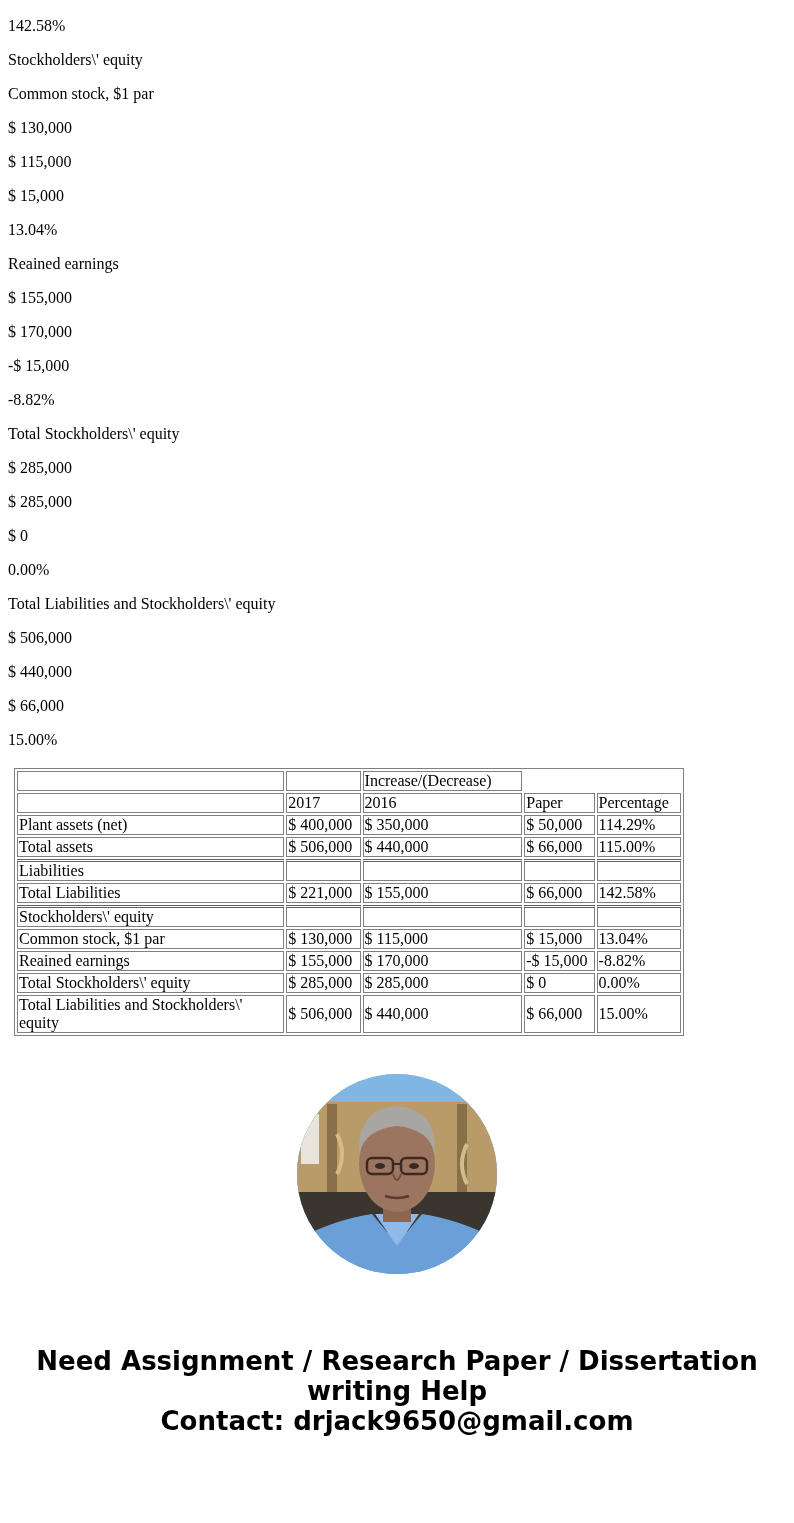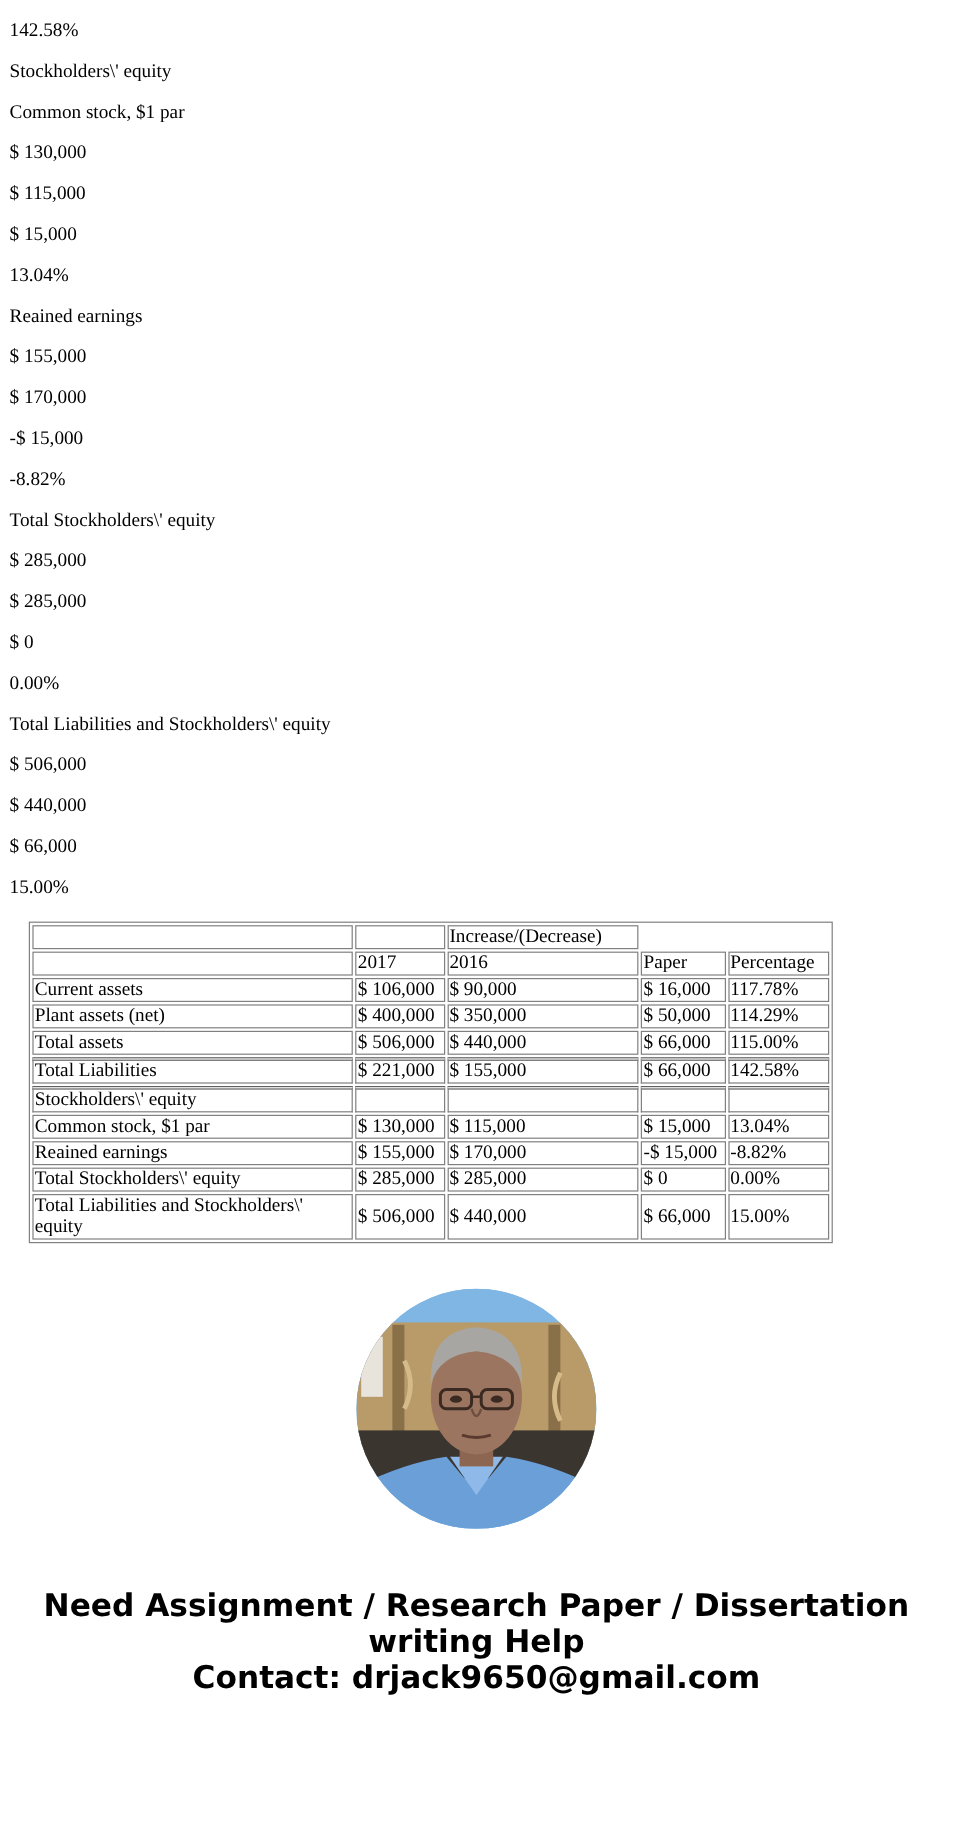--- a/index.html
+++ b/index.html
@@ -17,21 +17,21 @@
       padding-top: 7px;
       box-sizing: border-box;
     }
     .content p:first-child { padding-top: 7px; }
 
     table.bs {
       border: 1px solid #808080;
       border-collapse: separate;
       border-spacing: 2px;
       margin-top: 10px;
-      margin-left: 16px;
+      margin-left: 6px;
       width: 670px;
     }
     table.bs td {
       border: 1px solid #808080;
       padding: 0 1px;
       height: 18px;
       line-height: 18px;
       vertical-align: middle;
       font-size: 16px;
     }
@@ -56,21 +56,21 @@
       background: #7fb6e4;
     }
     .avatar svg { display: block; }
 
     .promo {
       text-align: center;
       font-family: "DejaVu Sans", sans-serif;
       font-weight: bold;
       font-size: 26px;
       line-height: 30px;
-      margin-top: 50px;
+      margin-top: 72px;
       padding: 0 20px;
     }
     .promo div { margin: 0; }
   </style>
 </head>
 <body>
 
 <div class="content">
   <div id="preceding-list">
       <p>142.58%</p>
@@ -114,42 +114,42 @@
       <tr>
         <td></td>
         <td>2017</td>
         <td>2016</td>
         <td>Paper</td>
         <td>Percentage</td>
       </tr>
     </tbody>
     <tbody id="section-0">
         <tr>
-          <td>Current assets</td>
-          <td>$ 106,000</td>
-          <td>$ 90,000</td>
-          <td>$ 16,000</td>
-          <td>117.78%</td>
-        </tr>
-        <tr>
           <td>Plant assets (net)</td>
           <td>$ 400,000</td>
           <td>$ 350,000</td>
           <td>$ 50,000</td>
           <td>114.29%</td>
         </tr>
         <tr>
           <td>Total assets</td>
           <td>$ 506,000</td>
           <td>$ 440,000</td>
           <td>$ 66,000</td>
           <td>115.00%</td>
         </tr>
       </tbody>
     <tbody id="section-1" class="sep">
+        <tr>
+          <td>Liabilities</td>
+          <td></td>
+          <td></td>
+          <td></td>
+          <td></td>
+        </tr>
         <tr>
           <td>Total Liabilities</td>
           <td>$ 221,000</td>
           <td>$ 155,000</td>
           <td>$ 66,000</td>
           <td>142.58%</td>
         </tr>
       </tbody>
     <tbody id="section-2" class="sep">
         <tr>

